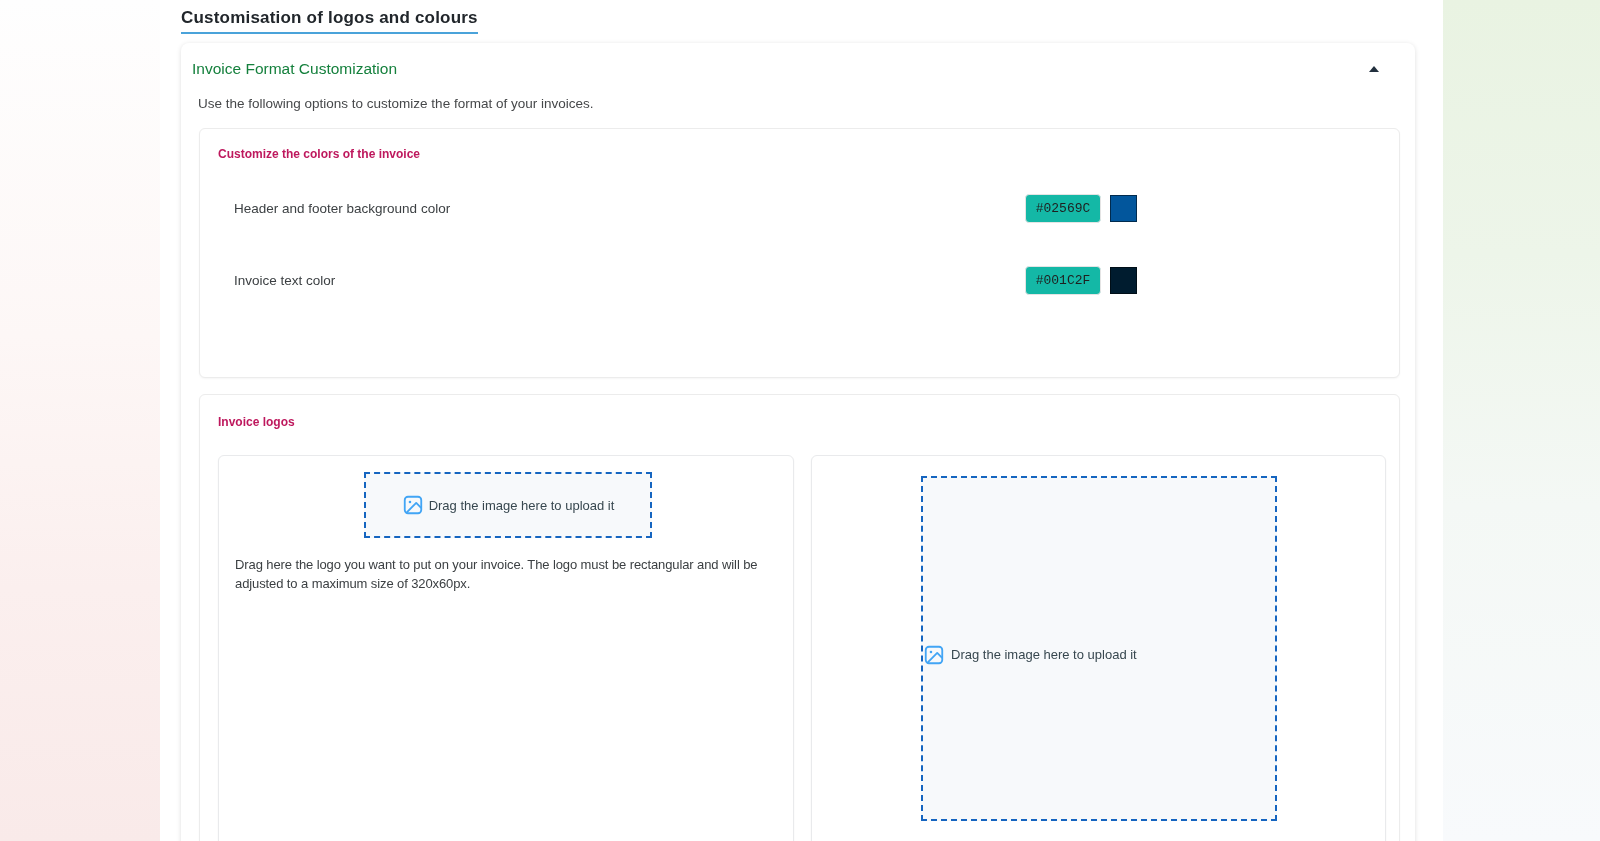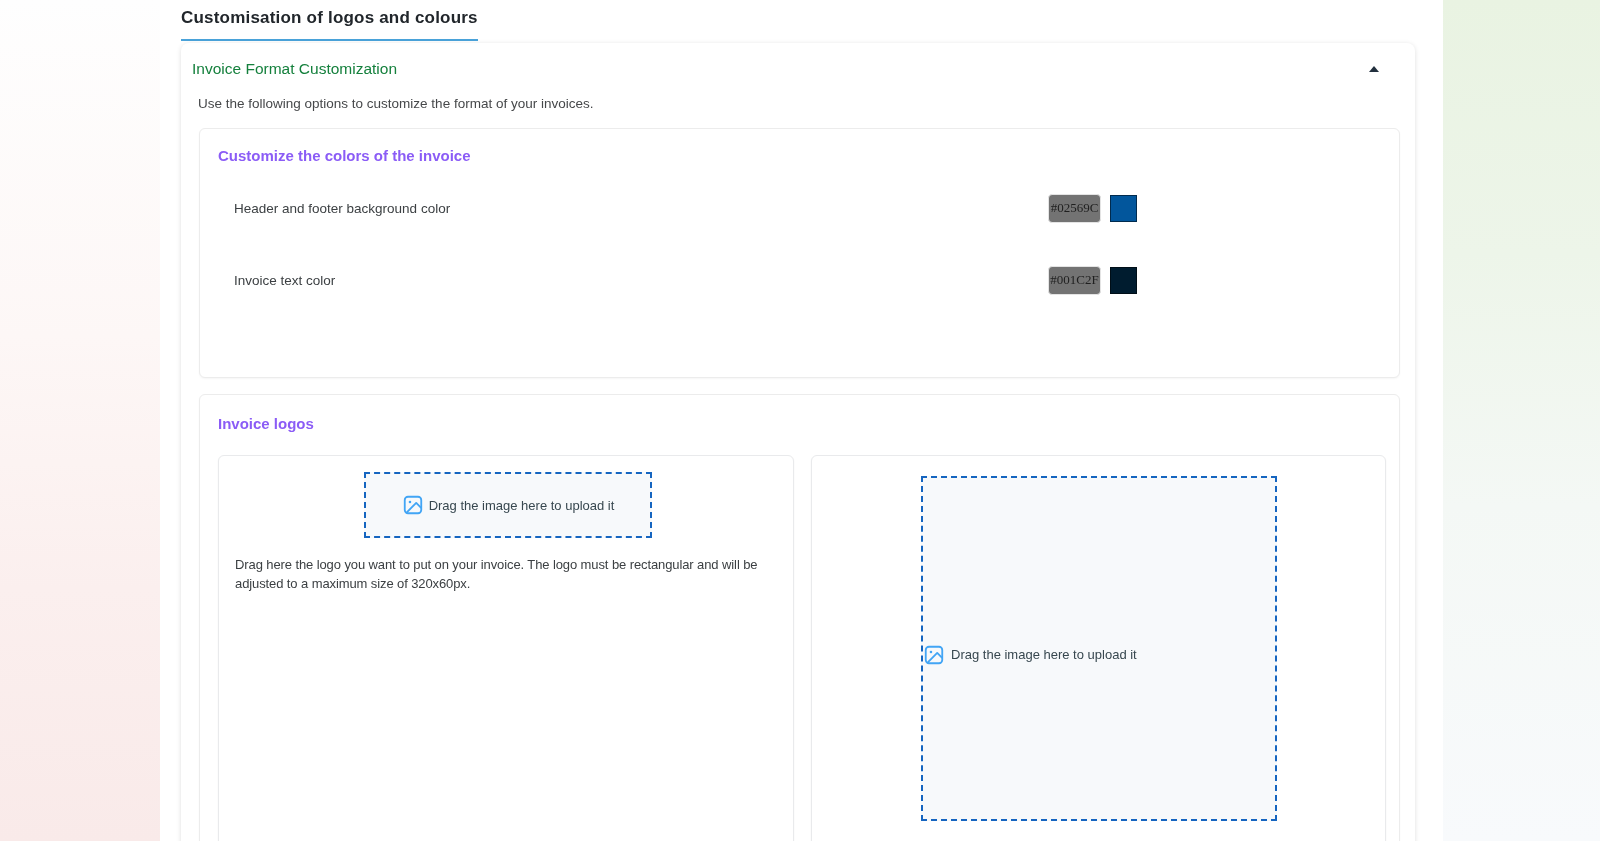--- a/index.html
+++ b/index.html
@@ -14,21 +14,21 @@
     position:absolute; left:0; top:0; width:160px; height:100%;
     background:linear-gradient(180deg,#fefefe 0%,#fdf7f6 40%,#fbefee 70%,#f9eae9 100%);
   }
   .bg-right {
     position:absolute; left:1443px; top:0; width:157px; height:100%;
     background:linear-gradient(180deg,#e9f3e2 0%,#edf5e9 30%,#f4f8f5 60%,#f8fafc 100%);
   }
   .page-title {
     position:absolute; left:181px; top:8px;
     font-size:17px; font-weight:700; color:#21262b;
-    padding-bottom:11px; border-bottom:2px solid #4aa3da;
+    padding-bottom:4px; border-bottom:2px solid #4aa3da;
     letter-spacing:0.2px;
   }
   .panel {
     position:absolute; left:181px; top:43px; width:1234px; height:900px;
     background:#ffffff; border-radius:8px;
     box-shadow:0 1px 5px rgba(0,0,0,0.13);
   }
   .panel-header {
     position:absolute; left:0; top:0; width:100%; height:52px;
     display:flex; align-items:center; justify-content:space-between;
@@ -46,33 +46,33 @@
   }
   .card {
     position:absolute; left:18px; width:1201px;
     background:#fff; border:1px solid #ececec; border-radius:6px;
     box-shadow:0 1px 2px rgba(0,0,0,0.04);
   }
   .colors-card { top:85px; height:250px; }
   .logos-card  { top:351px; height:500px; }
   .card-title {
     position:absolute; left:18px; top:18px;
-    font-size:15px; font-weight:600; color:#8b5cf6;
+    font-size:12px; font-weight:600; color:#be185d;
   }
   .color-row {
     position:absolute; left:34px; right:262px; height:30px;
     display:flex; align-items:center; justify-content:space-between;
   }
   .row-label { font-size:13.5px; color:#3c4043; }
   .value-group { display:flex; align-items:center; }
   .hex-input {
-    width:53px; height:29px;
+    width:76px; height:29px;
     border:1px solid #e4e4e4; border-radius:4px;
     text-align:center; font-size:13px; color:#1f1f1f;
-    font-family:Liberation Serif, serif; background:#737373;
+    font-family:Liberation Mono, monospace; background:#14b8a6;
   }
   .swatch {
     width:27px; height:27px; margin-left:9px;
     border:1px solid rgba(0,0,0,0.5); display:inline-block;
   }
   .inner-panel {
     position:absolute; top:60px; height:430px;
     background:#fff; border:1px solid #e9eaec; border-radius:6px;
     box-shadow:0 1px 2px rgba(0,0,0,0.05);
   }

